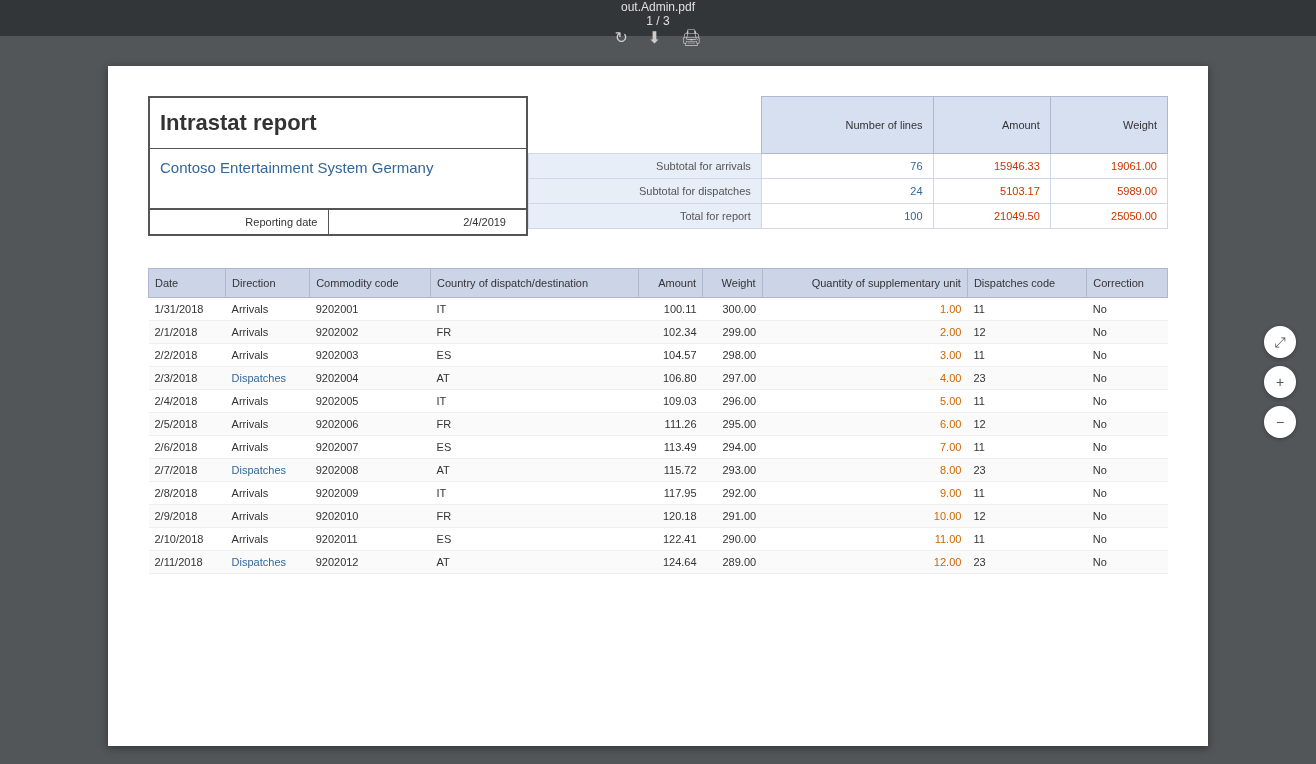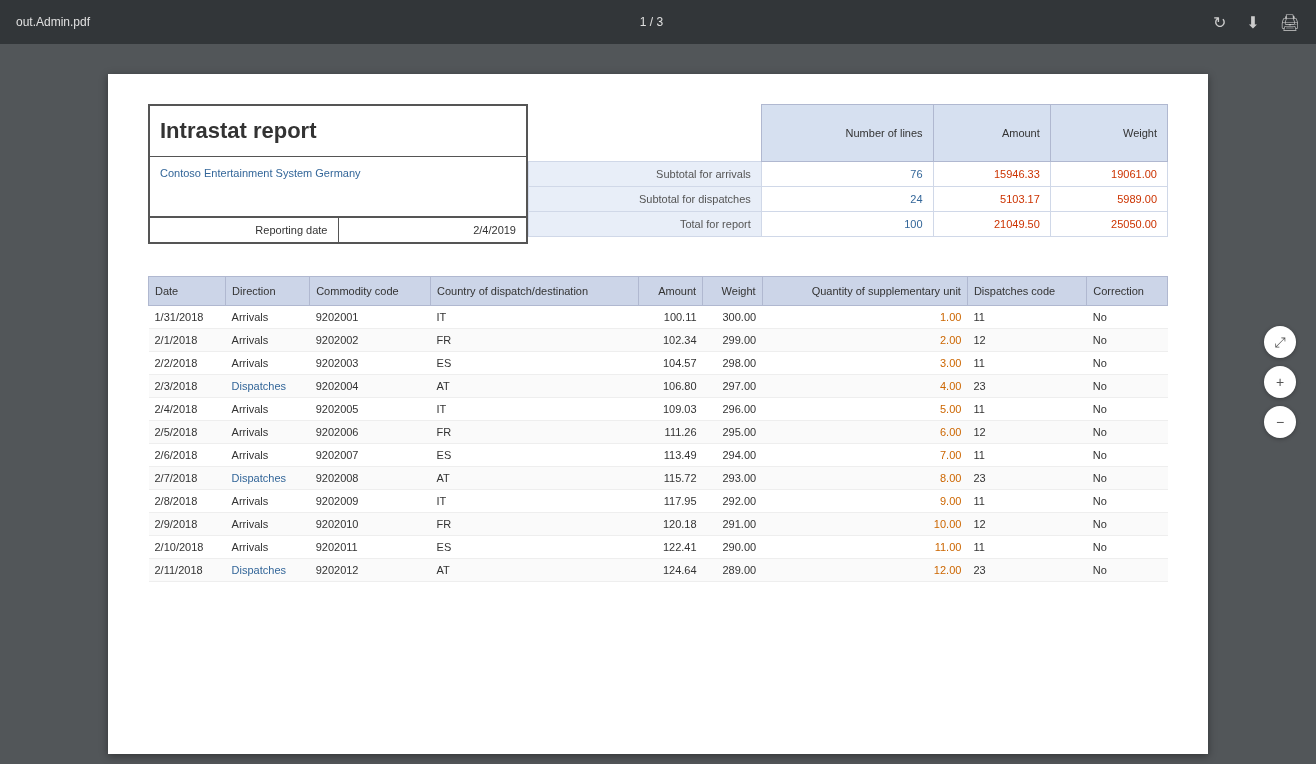--- a/index.html
+++ b/index.html
@@ -8,26 +8,27 @@
       font-family: Arial, sans-serif;
       font-size: 12px;
       color: #333;
       min-height: 764px;
       overflow: hidden;
     }
 
     
     #toolbar {
       background: #323639;
-      height: 44px;
+      height: 36px;
       display: flex;
       align-items: center;
       justify-content: space-between;
       padding: 0 16px;
       color: #e0e0e0;
+      flex-direction: column;
     }
     #toolbar-right { display: flex; gap: 20px; align-items: center; }
     #toolbar-right span {
       cursor: pointer;
       font-size: 16px;
       color: #ccc;
     }
 
     
     #viewer {
@@ -64,36 +65,36 @@
     }
     .report-title-row h1 {
       font-size: 22px;
       font-weight: bold;
       color: #333;
     }
     .report-company-row {
       padding: 10px;
       border-bottom: 1px solid #555;
       min-height: 60px;
-      font-size: 11px;
+      font-size: 15px;
       color: #336699;
     }
     .report-date-row {
       display: flex;
       border-top: 1px solid #555;
       text-align: right;
     }
     .report-date-label {
       padding: 6px 10px;
       flex: 1;
       border-right: 1px solid #555;
       font-size: 11px;
     }
     .report-date-value {
-      padding: 6px 10px;
+      padding: 6px 20px;
       font-size: 11px;
       flex: 1;
     }
 
     
     .summary-table {
       flex: 1;
       border-collapse: collapse;
       font-size: 11px;
       align-self: flex-start;

